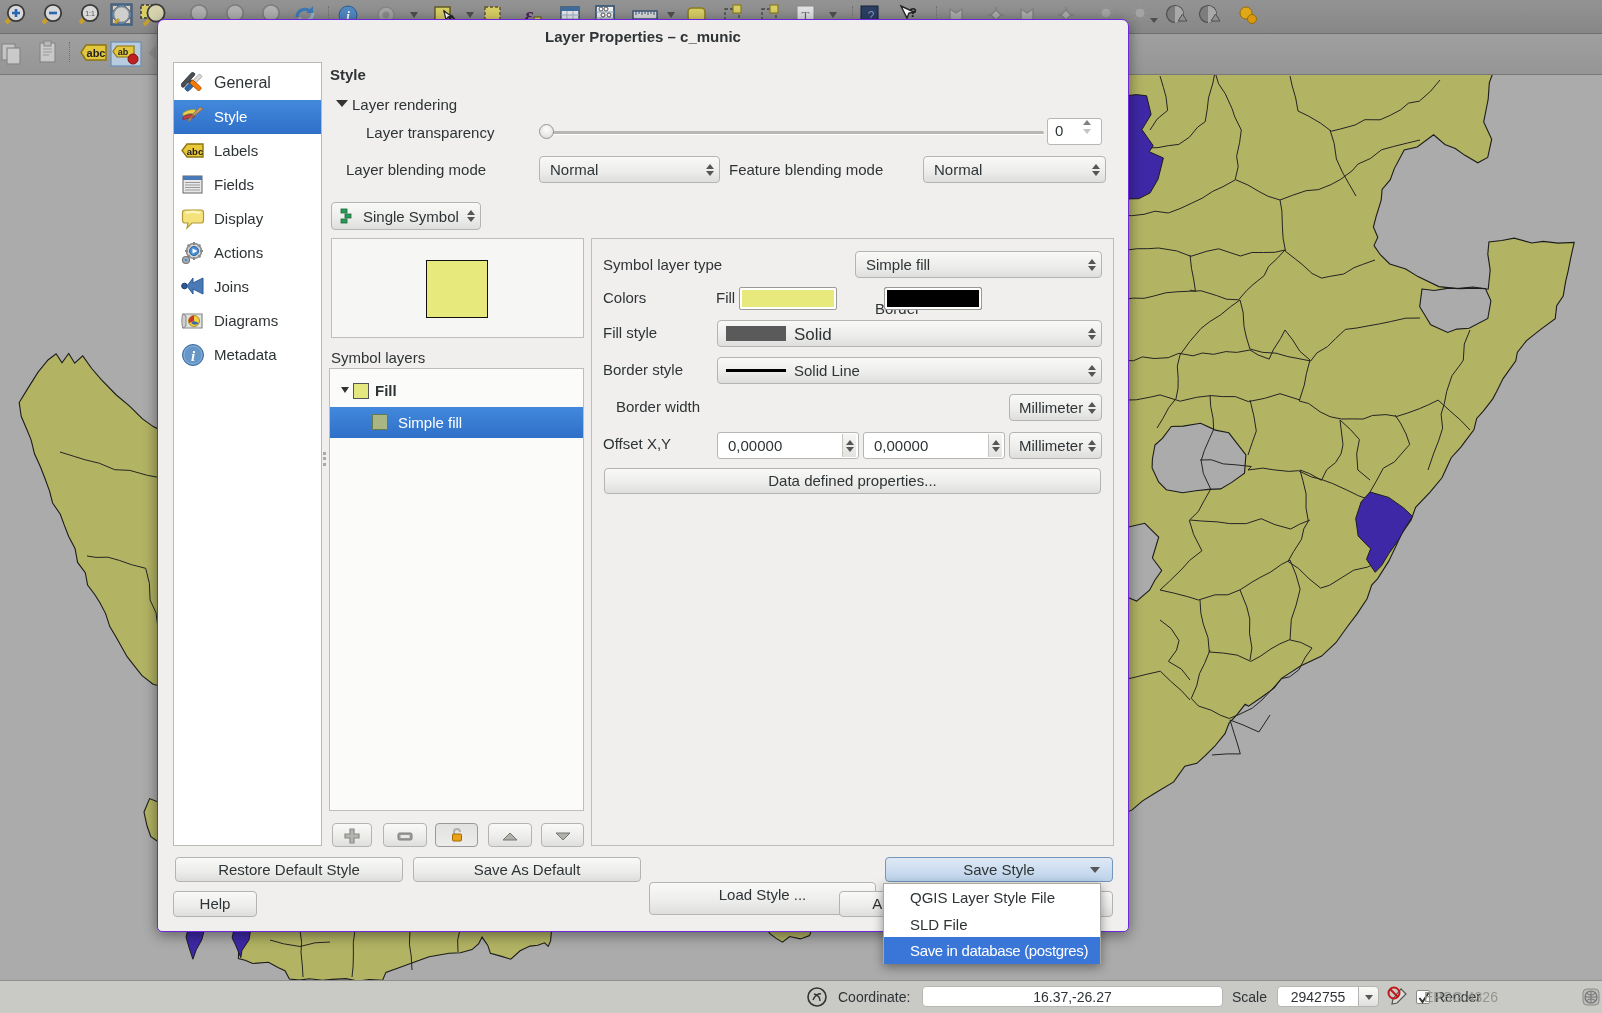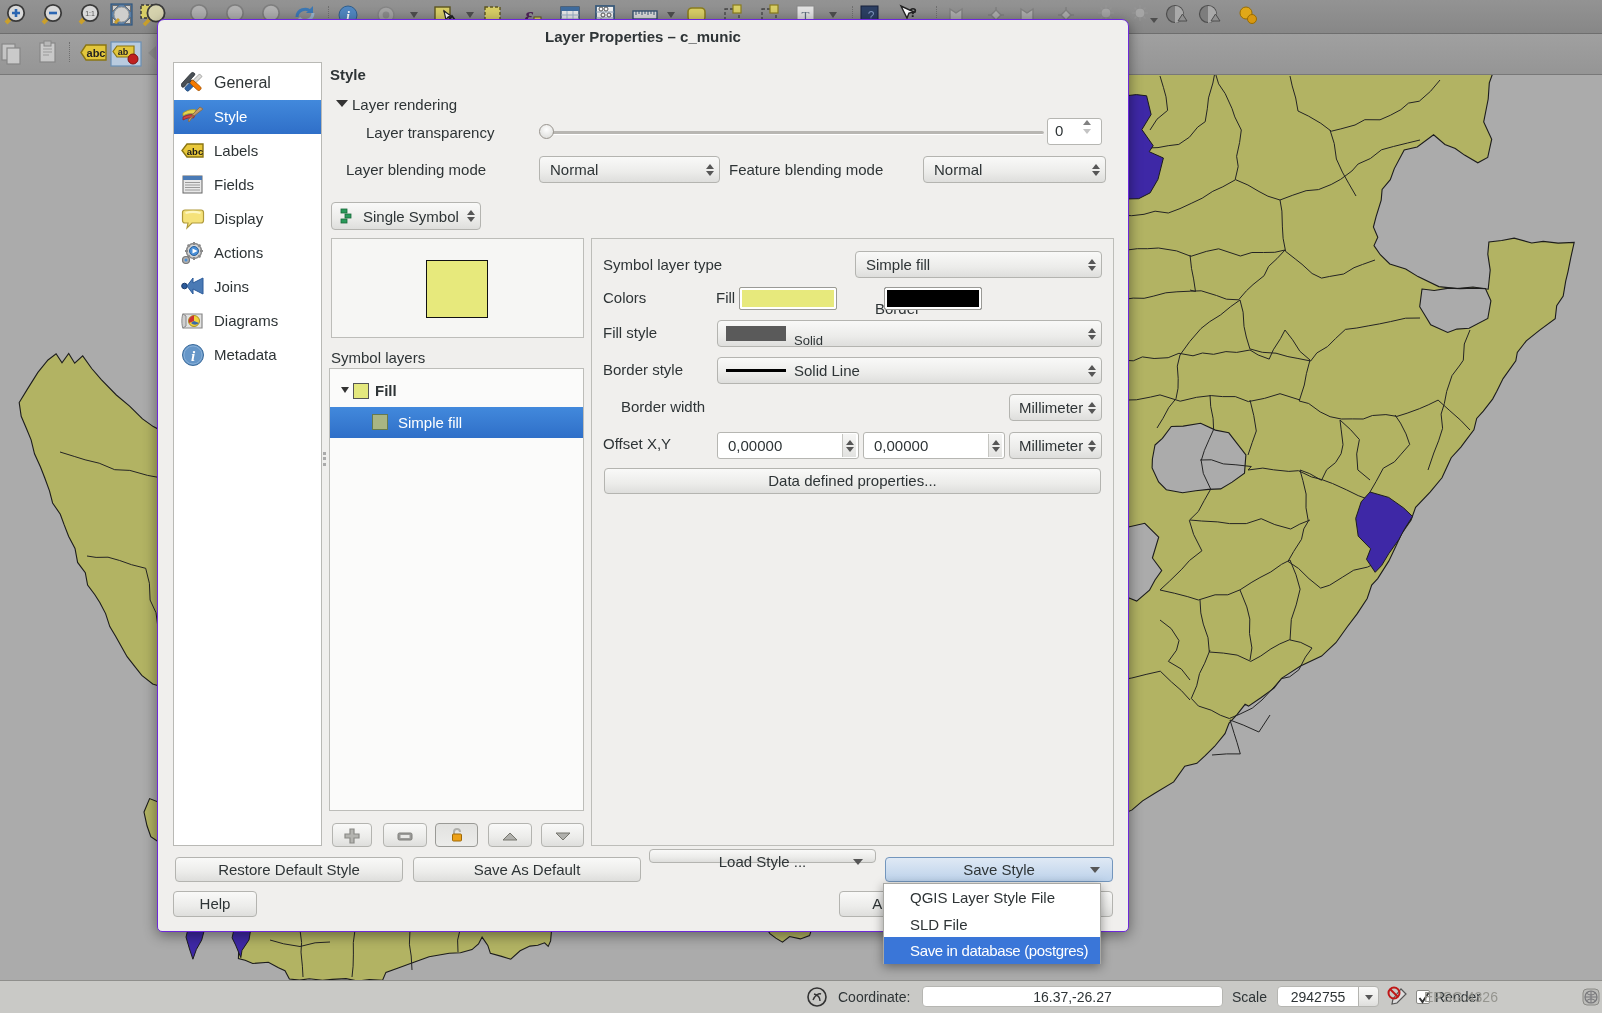--- a/index.html
+++ b/index.html
@@ -432,36 +432,36 @@
       </div>
     </div>
 <div class="a lbl" style="left:445px;top:269px;width:100px;height:18px;">Colors</div>
 <div class="a lbl" style="left:558px;top:269px;width:40px;height:18px;">Fill</div>
 <div class="a" style="left:581px;top:267px;width:98px;height:23px;background:#e7e97c;border:1px solid #9a9a96;box-shadow:inset 0 0 0 2px #fff;box-sizing:border-box;border-radius:2px"></div>
 <div class="a lbl" style="left:681px;top:280px;width:60px;height:18px;margin-left:36px;">Border</div>
 <div class="a" style="left:726px;top:267px;width:98px;height:23px;background:#000;border:1px solid #9a9a96;box-shadow:inset 0 0 0 2px #fff;box-sizing:border-box;border-radius:2px"></div>
 <div class="a lbl" style="left:445px;top:304px;width:100px;height:18px;">Fill style</div>
 <div class="a btn" style="left:559px;top:300px;width:385px;height:27px;text-align:left">
       <div class="a" style="left:8px;top:5px;width:60px;height:15px;background:#5a5a5a"></div>
-      <div class="a" style="left:76px;top:12px;font-size:13px;white-space:nowrap">Solid</div>
+      <div class="a" style="left:76px;top:4px;font-size:17px;white-space:nowrap">Solid</div>
       <div class="spinner">
         <div class="tup"></div>
         <div class="td2"></div>
       </div>
     </div>
 <div class="a lbl" style="left:445px;top:341px;width:110px;height:18px;">Border style</div>
 <div class="a btn" style="left:559px;top:337px;width:385px;height:27px;text-align:left">
       <div class="a" style="left:8px;top:11px;width:60px;height:3px;background:#000"></div>
       <div class="a" style="left:76px;top:4px;font-size:15px;white-space:nowrap">Solid Line</div>
       <div class="spinner">
         <div class="tup"></div>
         <div class="td2"></div>
       </div>
     </div>
-<div class="a lbl" style="left:463px;top:378px;width:110px;height:18px;">Border width</div>
+<div class="a lbl" style="left:445px;top:378px;width:110px;height:18px;text-align:center;">Border width</div>
 <div class="a btn" style="left:851px;top:374px;width:93px;height:27px;text-align:left">
       <div class="a" style="left:9px;top:4px;font-size:15px;white-space:nowrap">Millimeter</div>
       <div class="spinner">
         <div class="tup"></div>
         <div class="td2"></div>
       </div>
     </div>
 <div class="a lbl" style="left:445px;top:415px;width:110px;height:18px;">Offset X,Y</div>
 <div class="a white" style="left:559px;top:412px;width:142px;height:27px">
       <div class="a" style="left:10px;top:4px;font-size:15px">0,00000</div>
@@ -480,21 +480,21 @@
 <div class="a btn" style="left:851px;top:412px;width:93px;height:27px;text-align:left">
       <div class="a" style="left:9px;top:4px;font-size:15px;white-space:nowrap">Millimeter</div>
       <div class="spinner">
         <div class="tup"></div>
         <div class="td2"></div>
       </div>
     </div>
 <div class="a btn" style="left:446px;top:448px;width:497px;height:26px;line-height:24px">Data defined properties...</div>
 <div class="a btn" style="left:17px;top:837px;width:228px;height:25px;line-height:23px">Restore Default Style</div>
 <div class="a btn" style="left:255px;top:837px;width:228px;height:25px;line-height:23px">Save As Default</div>
-<div class="a btn" style="left:491px;top:829px;width:227px;height:14px;line-height:23px">Load Style ...<div class="tdown" style="position:absolute;right:12px;top:9px"></div></div>
+<div class="a btn" style="left:491px;top:862px;width:227px;height:33px;line-height:23px">Load Style ...<div class="tdown" style="position:absolute;right:12px;top:9px"></div></div>
 <div class="a btn" style="left:727px;top:837px;width:228px;height:25px;line-height:23px;background:linear-gradient(#dfe9f5,#bdd2ea);border:1px solid #7396bd">Save Style<div class="tdown" style="position:absolute;right:12px;top:9px"></div></div>
 <div class="a btn" style="left:15px;top:871px;width:84px;height:26px;line-height:24px">Help</div>
 <div class="a btn" style="left:681px;top:871px;width:104px;height:26px;line-height:24px">Apply</div>
 <div class="a btn" style="left:855px;top:871px;width:100px;height:26px;line-height:24px">Cancel</div>
 </div>
 <div class="a" style="left:883px;top:883px;width:218px;height:81px;background:#fff;border:1px solid #a8a8a4;box-shadow:0 3px 10px rgba(0,0,0,.4);box-sizing:border-box;z-index:50">
     <div class="a" style="left:26px;top:5px;font-size:15px">QGIS Layer Style File</div>
     <div class="a" style="left:26px;top:32px;font-size:15px">SLD File</div>
     <div class="a" style="left:0;top:53px;width:216px;height:27px;background:#3a76d8">
       <div class="a" style="left:26px;top:5px;font-size:15px;color:#fff;letter-spacing:-0.35px">Save in database (postgres)</div>

